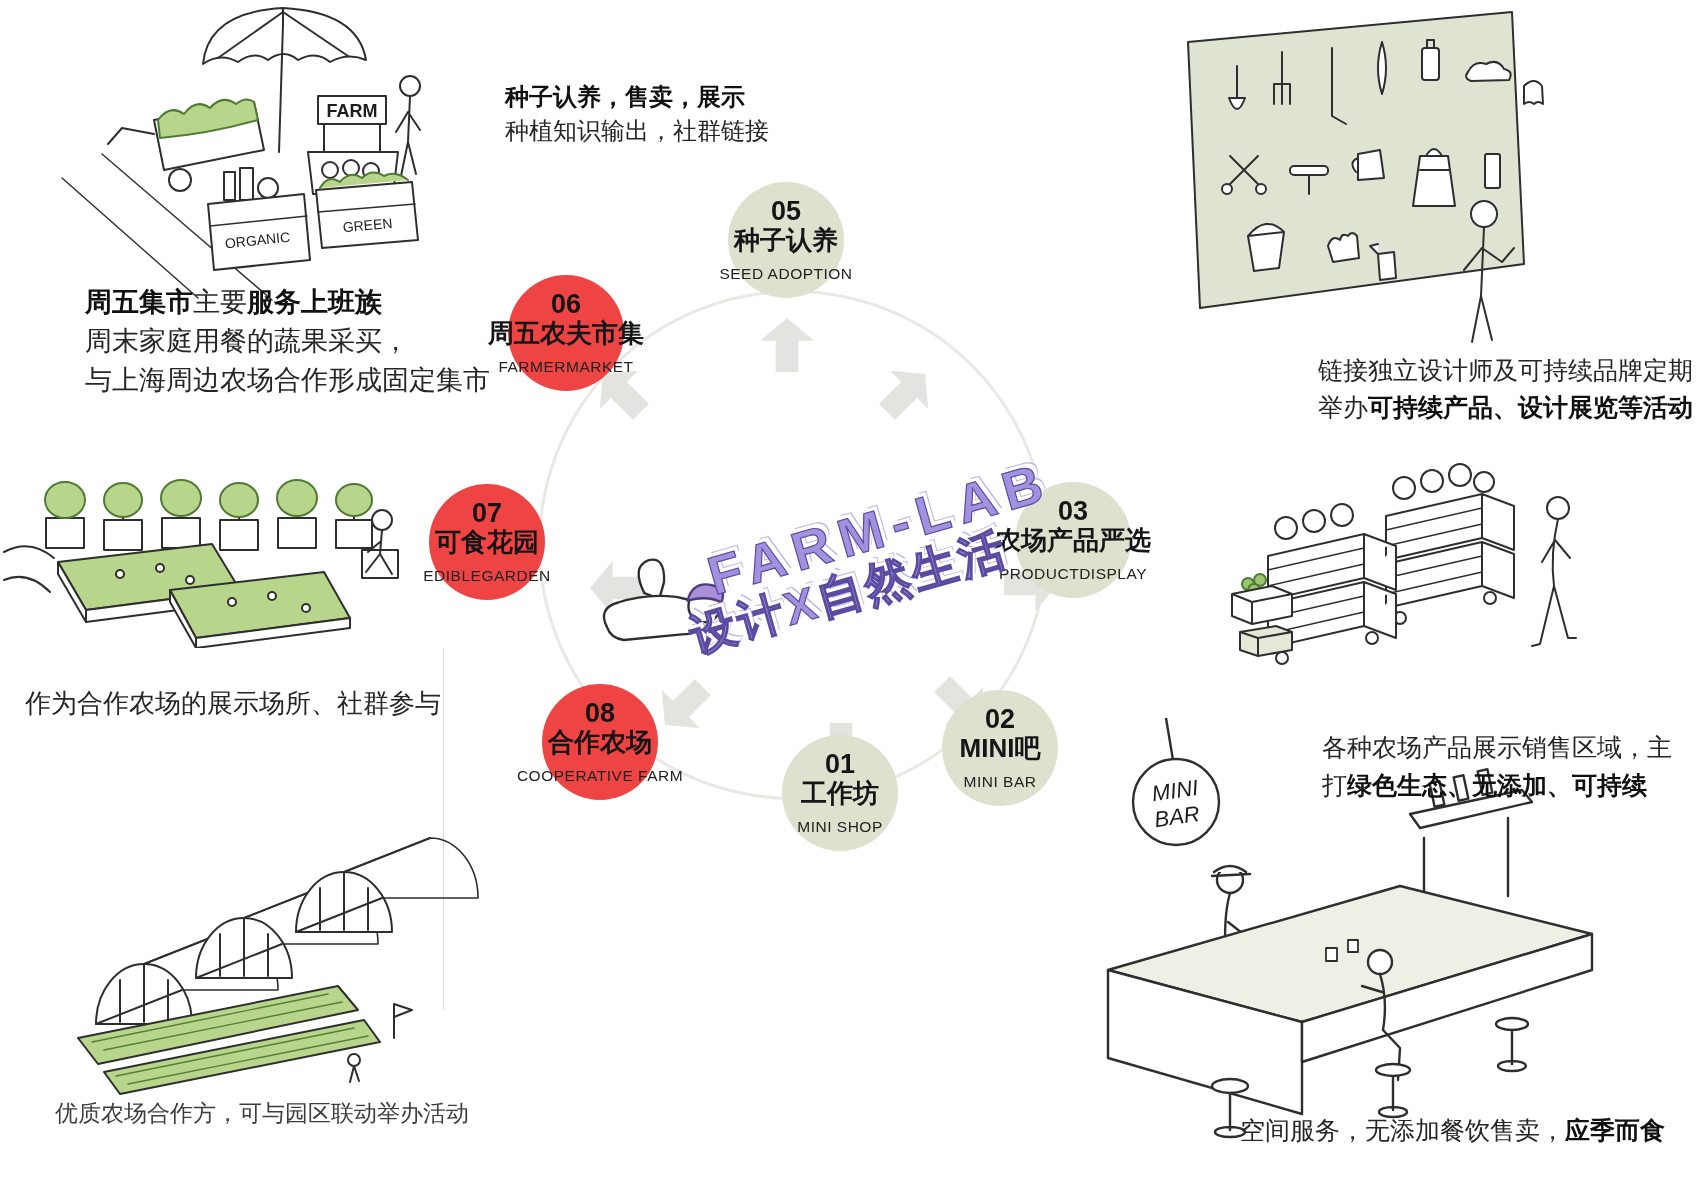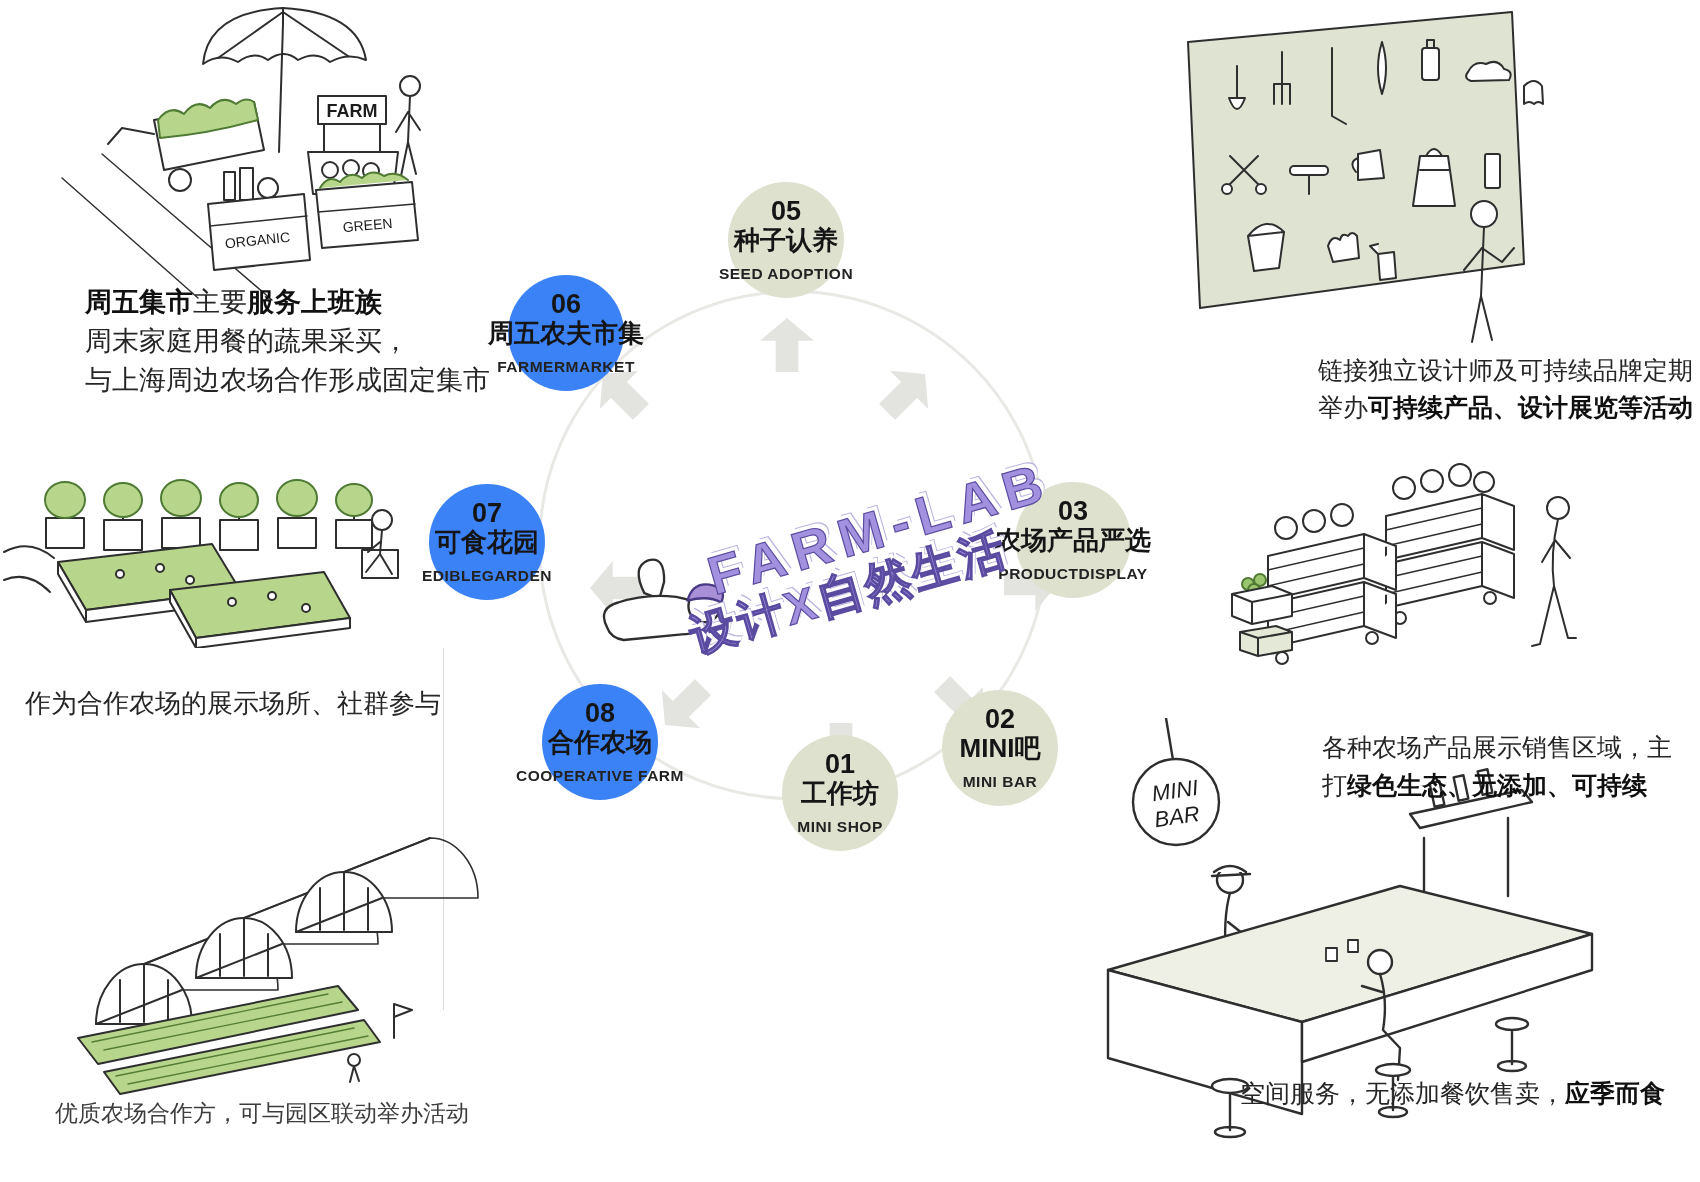--- a/index.html
+++ b/index.html
@@ -18,24 +18,24 @@
   .a07{left:590px;top:561px;transform:rotate(-90deg);}
   .a03{left:1004px;top:557px;transform:rotate(90deg);}
   .a08{left:657px;top:679px;transform:rotate(-135deg);}
   .a02{left:934px;top:676px;transform:rotate(135deg);}
   .a01{left:814px;top:723px;transform:rotate(180deg);}
 
   
   .node{position:absolute;width:116px;height:116px;border-radius:50%;display:flex;flex-direction:column;
     align-items:center;justify-content:center;text-align:center;z-index:3;}
   .node.pale{background:#dde1ce;text-align:right;}
-  .node.green{background:#3b82f6;}
+  .node.green{background:#ef4444;}
   .node .num{font-size:27px;font-weight:800;line-height:28px;color:#151515;}
   .node .zh{font-size:26px;font-weight:800;line-height:30px;white-space:nowrap;color:#151515;}
-  .node .en{font-size:15.5px;font-weight:700;line-height:18px;white-space:nowrap;color:#222;margin-top:10px;letter-spacing:.5px;}
+  .node .en{font-size:15.5px;font-weight:400;line-height:18px;white-space:nowrap;color:#222;margin-top:10px;letter-spacing:.5px;}
   .n01{left:782px;top:735px;} .n02{left:942px;top:690px;} .n03{left:1015px;top:482px;}
   .n04{left:950px;top:272px;} .n05{left:728px;top:182px;} .n06{left:508px;top:275px;}
   .n07{left:429px;top:484px;} .n08{left:542px;top:684px;}
 
   
   .logo{position:absolute;left:700px;top:552px;transform:rotate(-16deg);transform-origin:left bottom;z-index:6;white-space:nowrap;}
   .logo .title{font-size:54px;font-weight:800;letter-spacing:9px;margin-left:34px;
     color:#a291de;-webkit-text-stroke:1.2px #5b4ba0;
     text-shadow:2px -2px 0 #fff,4px -4px 0 #fff,5px -5px 0 #b9b2dd;}
   .logo .subtitle{font-size:46px;font-weight:800;letter-spacing:3px;margin-top:-8px;
@@ -47,21 +47,21 @@
   .cap{position:absolute;z-index:4;}
   .cap .ln{white-space:nowrap;}
   .b{font-weight:800;color:#101010;}
   .r{font-weight:400;color:#262626;}
   .cap-market{left:85px;top:283px;font-size:27px;line-height:39px;}
   .cap-seed{left:505px;top:80px;font-size:24px;line-height:34px;}
   .cap-exhibition{left:1318px;top:352px;font-size:25px;line-height:37px;}
   .cap-garden{left:25px;top:684px;font-size:26px;line-height:38px;}
   .cap-products{left:1322px;top:728px;font-size:25px;line-height:38px;}
   .cap-farms{left:55px;top:1098px;font-size:23px;color:#3d3d3d;}
-  .cap-bar{left:1240px;top:1077px;font-size:25px;}
+  .cap-bar{left:1240px;top:1114px;font-size:25px;}
 
   .vline{position:absolute;left:443px;top:648px;width:1px;height:362px;background:#dcdcdc;z-index:0;}
 
   
   .ill{position:absolute;z-index:2;}
   .ill-market{left:58px;top:2px;width:380px;height:300px;}
   .ill-garden{left:0px;top:430px;width:440px;height:218px;}
   .ill-greenhouse{left:58px;top:766px;width:430px;height:340px;}
   .ill-toolwall{left:1182px;top:8px;width:390px;height:345px;}
   .ill-shelves{left:1228px;top:436px;width:360px;height:290px;}
@@ -134,20 +134,24 @@
     <div class="title">FARM-LAB</div>
     <div class="subtitle">设计X自然生活</div>
   </div>
 
   <div class="cap cap-market">
     <div class="ln"><span class="b">周五集市</span><span class="r">主要</span><span class="b">服务上班族</span></div>
     <div class="ln r">周末家庭用餐的蔬果采买，</div>
     <div class="ln r">与上海周边农场合作形成固定集市</div>
   </div>
 
+  <div class="cap cap-seed">
+    <div class="ln b">种子认养，售卖，展示</div>
+    <div class="ln r">种植知识输出，社群链接</div>
+  </div>
 
   <div class="cap cap-exhibition">
     <div class="ln r">链接独立设计师及可持续品牌定期</div>
     <div class="ln"><span class="r">举办</span><span class="b">可持续产品、设计展览等活动</span></div>
   </div>
 
   <div class="cap cap-garden">
     <div class="ln r">作为合作农场的展示场所、社群参与</div>
   </div>
 

